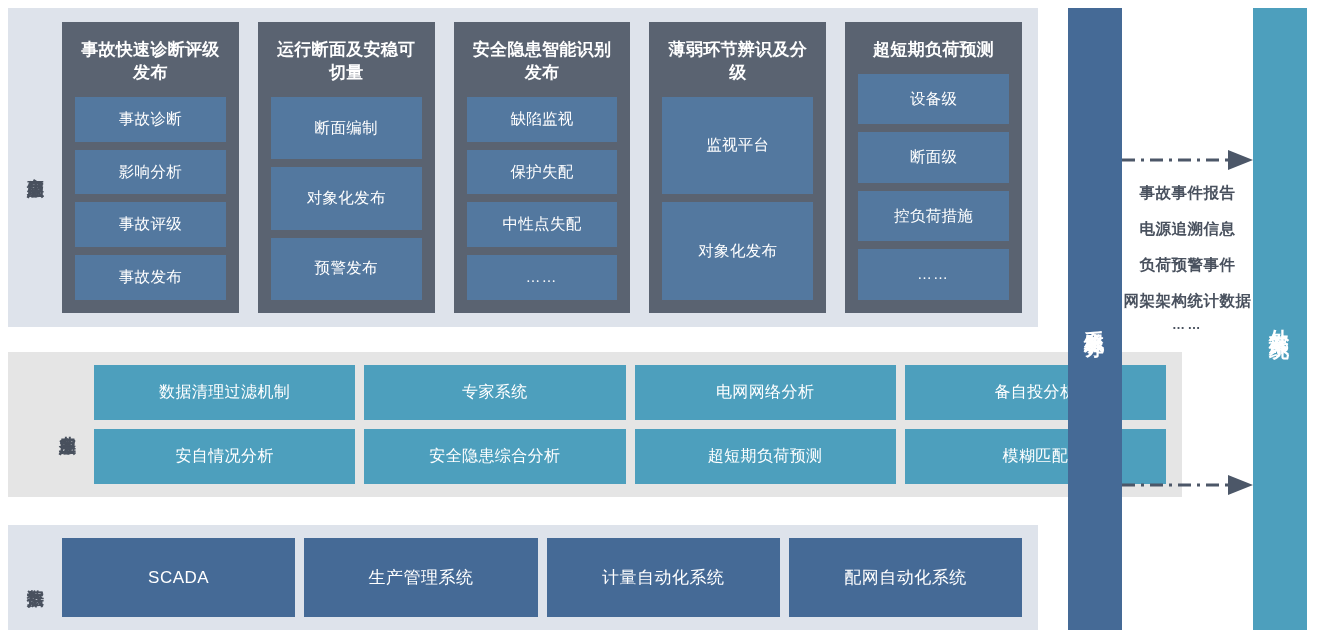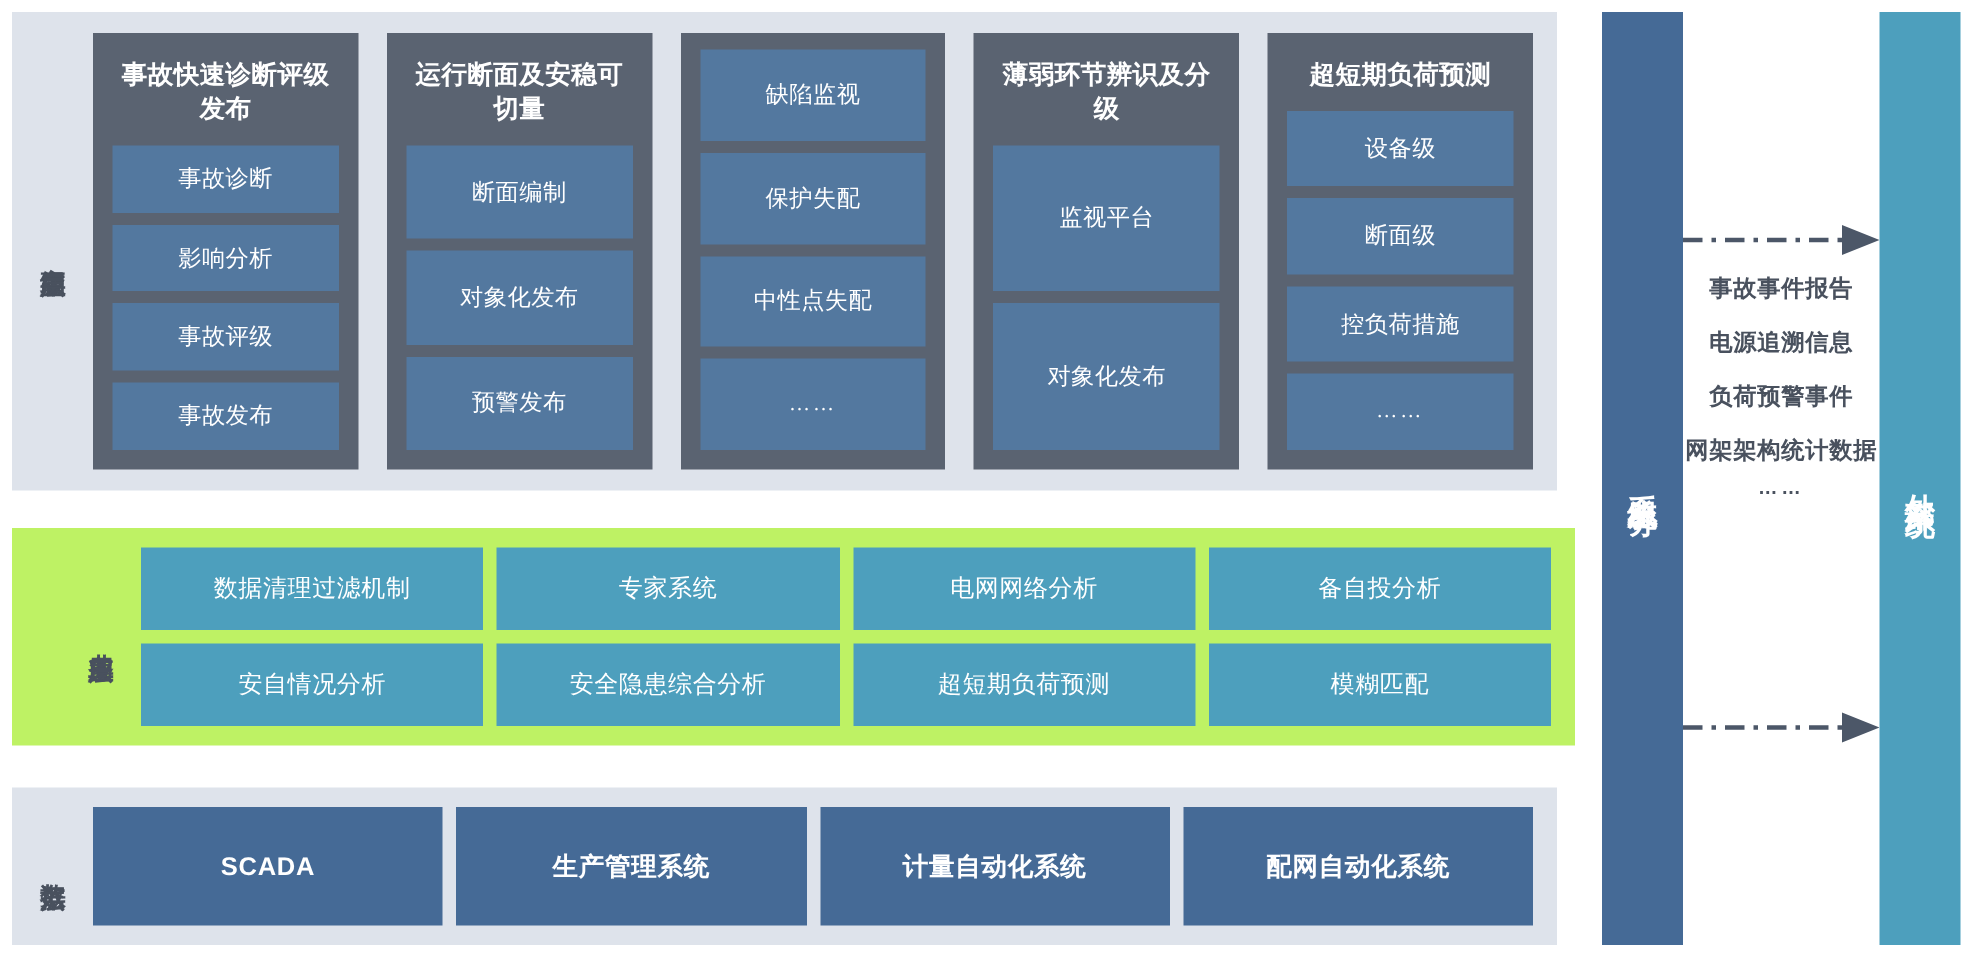--- a/index.html
+++ b/index.html
@@ -37,23 +37,23 @@
     align-items: stretch;
   }
   .band-top {
     top: 8px;
     width: 1030px;
     height: 319px;
     background: #dee3eb;
   }
   .band-mid {
     top: 352px;
-    width: 1042px;
+    width: 1174px;
     height: 145px;
-    background: #bef264;
+    background: #e5e5e5;
     padding-left: 32px;
   }
   .band-bot {
     top: 525px;
     width: 1030px;
     height: 105px;
     background: #dee3eb;
   }
 
   .band-label {
@@ -156,21 +156,20 @@
   }
   .data-item {
     flex: 1 1 0;
     background: #456a96;
     color: #ffffff;
     font-size: 17px;
     display: flex;
     align-items: center;
     justify-content: center;
     letter-spacing: 0.5px;
-    font-weight: bold;
   }
 
   
   .side-bar {
     position: absolute;
     top: 8px;
     height: 622px;
     display: flex;
     align-items: center;
     justify-content: center;
@@ -259,20 +258,21 @@
         <div class="app-card">
           <div class="app-card-title">运行断面及安稳可切量</div>
           <div class="app-card-items">
             <div class="app-item">断面编制</div>
             <div class="app-item">对象化发布</div>
             <div class="app-item">预警发布</div>
           </div>
         </div>
 
         <div class="app-card">
+          <div class="app-card-title">安全隐患智能识别发布</div>
           <div class="app-card-items">
             <div class="app-item">缺陷监视</div>
             <div class="app-item">保护失配</div>
             <div class="app-item">中性点失配</div>
             <div class="app-item dots">……</div>
           </div>
         </div>
 
         <div class="app-card">
           <div class="app-card-title">薄弱环节辨识及分级</div>

